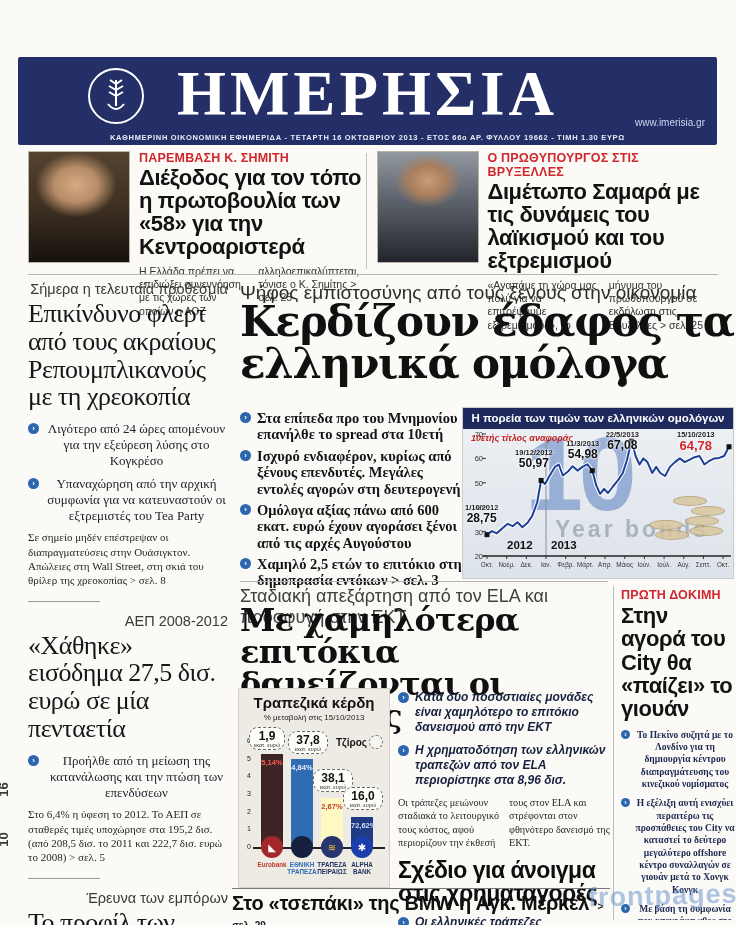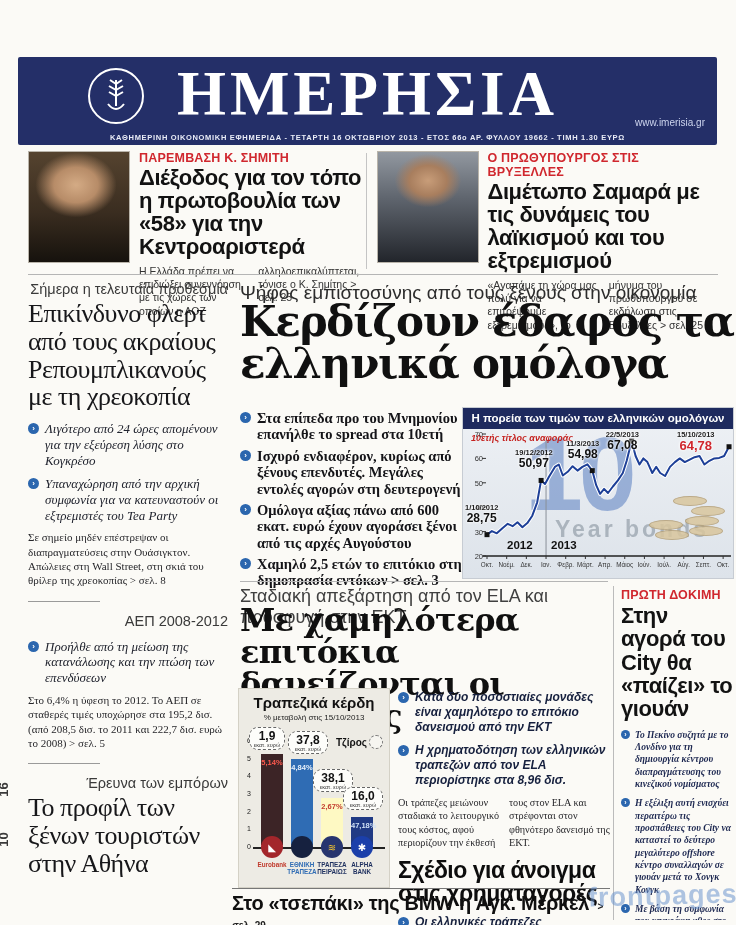--- a/index.html
+++ b/index.html
@@ -33,21 +33,21 @@
 
   .rule-top-stories { position:absolute; left:28px; top:274px; width:690px; height:1px; background:#b5b5b5; }
 
   
   .sidebar { position:absolute; left:28px; top:281px; width:200px; }
   .s-kicker { font-size:14.5px; color:#3a3a3a; margin-bottom:3px;text-align:right; }
   .s-head { font-family:"Liberation Serif",serif; font-size:26px; line-height:1.07; letter-spacing:-0.5px; color:#17171a; }
   .s-bullets { margin-top:10px; }
   .bullet { display:flex; gap:6px; margin-bottom:7px; }
   .bdot { flex:0 0 auto; width:11px; height:11px; border-radius:50%; background:#2b66ae; color:#fff; font-size:8px; line-height:11px; text-align:center; font-weight:bold; margin-top:2px; }
-  .s-bullets .btext { font-family:"Liberation Serif",serif; font-style:italic; font-size:13px; line-height:1.22; color:#20232e; }
+  .s-bullets .btext { font-family:"Liberation Serif",serif; font-size:13px; line-height:1.22; color:#20232e;text-align:center; }
   .s-body { font-family:"Liberation Serif",serif; font-size:11px; line-height:1.3; color:#26262a; }
   .s-div { width:72px; height:1px; background:#9a9a9a; margin:13px 0 11px 0; }
 
   .edge-num { position:absolute; left:-4px; font-size:13px; font-weight:bold; color:#3a3a3a; transform:rotate(-90deg); }
 
   
   .m-kicker { position:absolute; left:240px; top:282px; width:494px; font-size:19px; color:#2c2c2c; }
   .m-headline { position:absolute; left:240px; top:301px; width:498px; font-family:"DejaVu Serif",serif; font-weight:bold; font-size:42px; line-height:0.99; letter-spacing:-1.2px; color:#101010; }
   .m-bullets { position:absolute; left:240px; top:410px; width:222px; }
   .m-bullets .btext { font-family:"Liberation Serif",serif; font-weight:bold; font-size:14.5px; line-height:1.13; color:#141418; }
@@ -164,20 +164,21 @@
       <div class="bullet">
           <span class="bdot">›</span>
           <span class="btext">Υπαναχώρηση από την αρχική συμφωνία για να κατευναστούν οι εξτρεμιστές του Tea Party</span>
         </div>
     </div>
     <div class="s-body">Σε σημείο μηδέν επέστρεψαν οι διαπραγματεύσεις στην Ουάσιγκτον. Απώλειες στη Wall Street, στη σκιά του θρίλερ της χρεοκοπίας &gt; σελ. 8</div>
   </div>
   <div class="s-div"></div>
   <div>
     <div class="s-kicker">ΑΕΠ 2008-2012</div>
+    <div class="s-head">«Χάθηκε» εισόδημα 27,5 δισ. ευρώ σε μία πενταετία</div>
     <div class="s-bullets">
       <div class="bullet">
           <span class="bdot">›</span>
           <span class="btext">Προήλθε από τη μείωση της κατανάλωσης και την πτώση των επενδύσεων</span>
         </div>
     </div>
     <div class="s-body">Στο 6,4% η ύφεση το 2012. Το ΑΕΠ σε σταθερές τιμές υποχώρησε στα 195,2 δισ. (από 208,5 δισ. το 2011 και 222,7 δισ. ευρώ το 2008) &gt; σελ. 5</div>
   </div>
   <div class="s-div"></div>
   <div>
@@ -308,21 +309,21 @@
   <div class="bank-bar" style="left: 22px; background: rgb(60, 36, 38); height: 91px;">
       <span class="bar-pct" style="color:#ff5a4e;">5,14%</span>
     </div>
   <div class="bank-bar" style="left: 52px; background: rgb(47, 108, 180); height: 86px;">
       <span class="bar-pct" style="color:#e8f1fb;">4,84%</span>
     </div>
   <div class="bank-bar" style="left: 82px; background: #fef9c3; height: 47px;">
       <span class="bar-pct" style="color:#c23b2e;">2,67%</span>
     </div>
   <div class="bank-bar" style="left: 112px; background: rgb(32, 58, 132); height: 28px;">
-      <span class="bar-pct" style="color:#cfe0f5;">47,18%</span>
+      <span class="bar-pct" style="color:#cfe0f5;">72,62%</span>
     </div>
 
   <div class="callout" style="left:10px; top:38px; width:36px;">
       <span class="cv">1,9</span>
       <span class="cu">εκατ. ευρώ</span>
     </div>
   <div class="callout" style="left:49px; top:42px; width:40px;">
       <span class="cv">37,8</span>
       <span class="cu">εκατ. ευρώ</span>
     </div>

